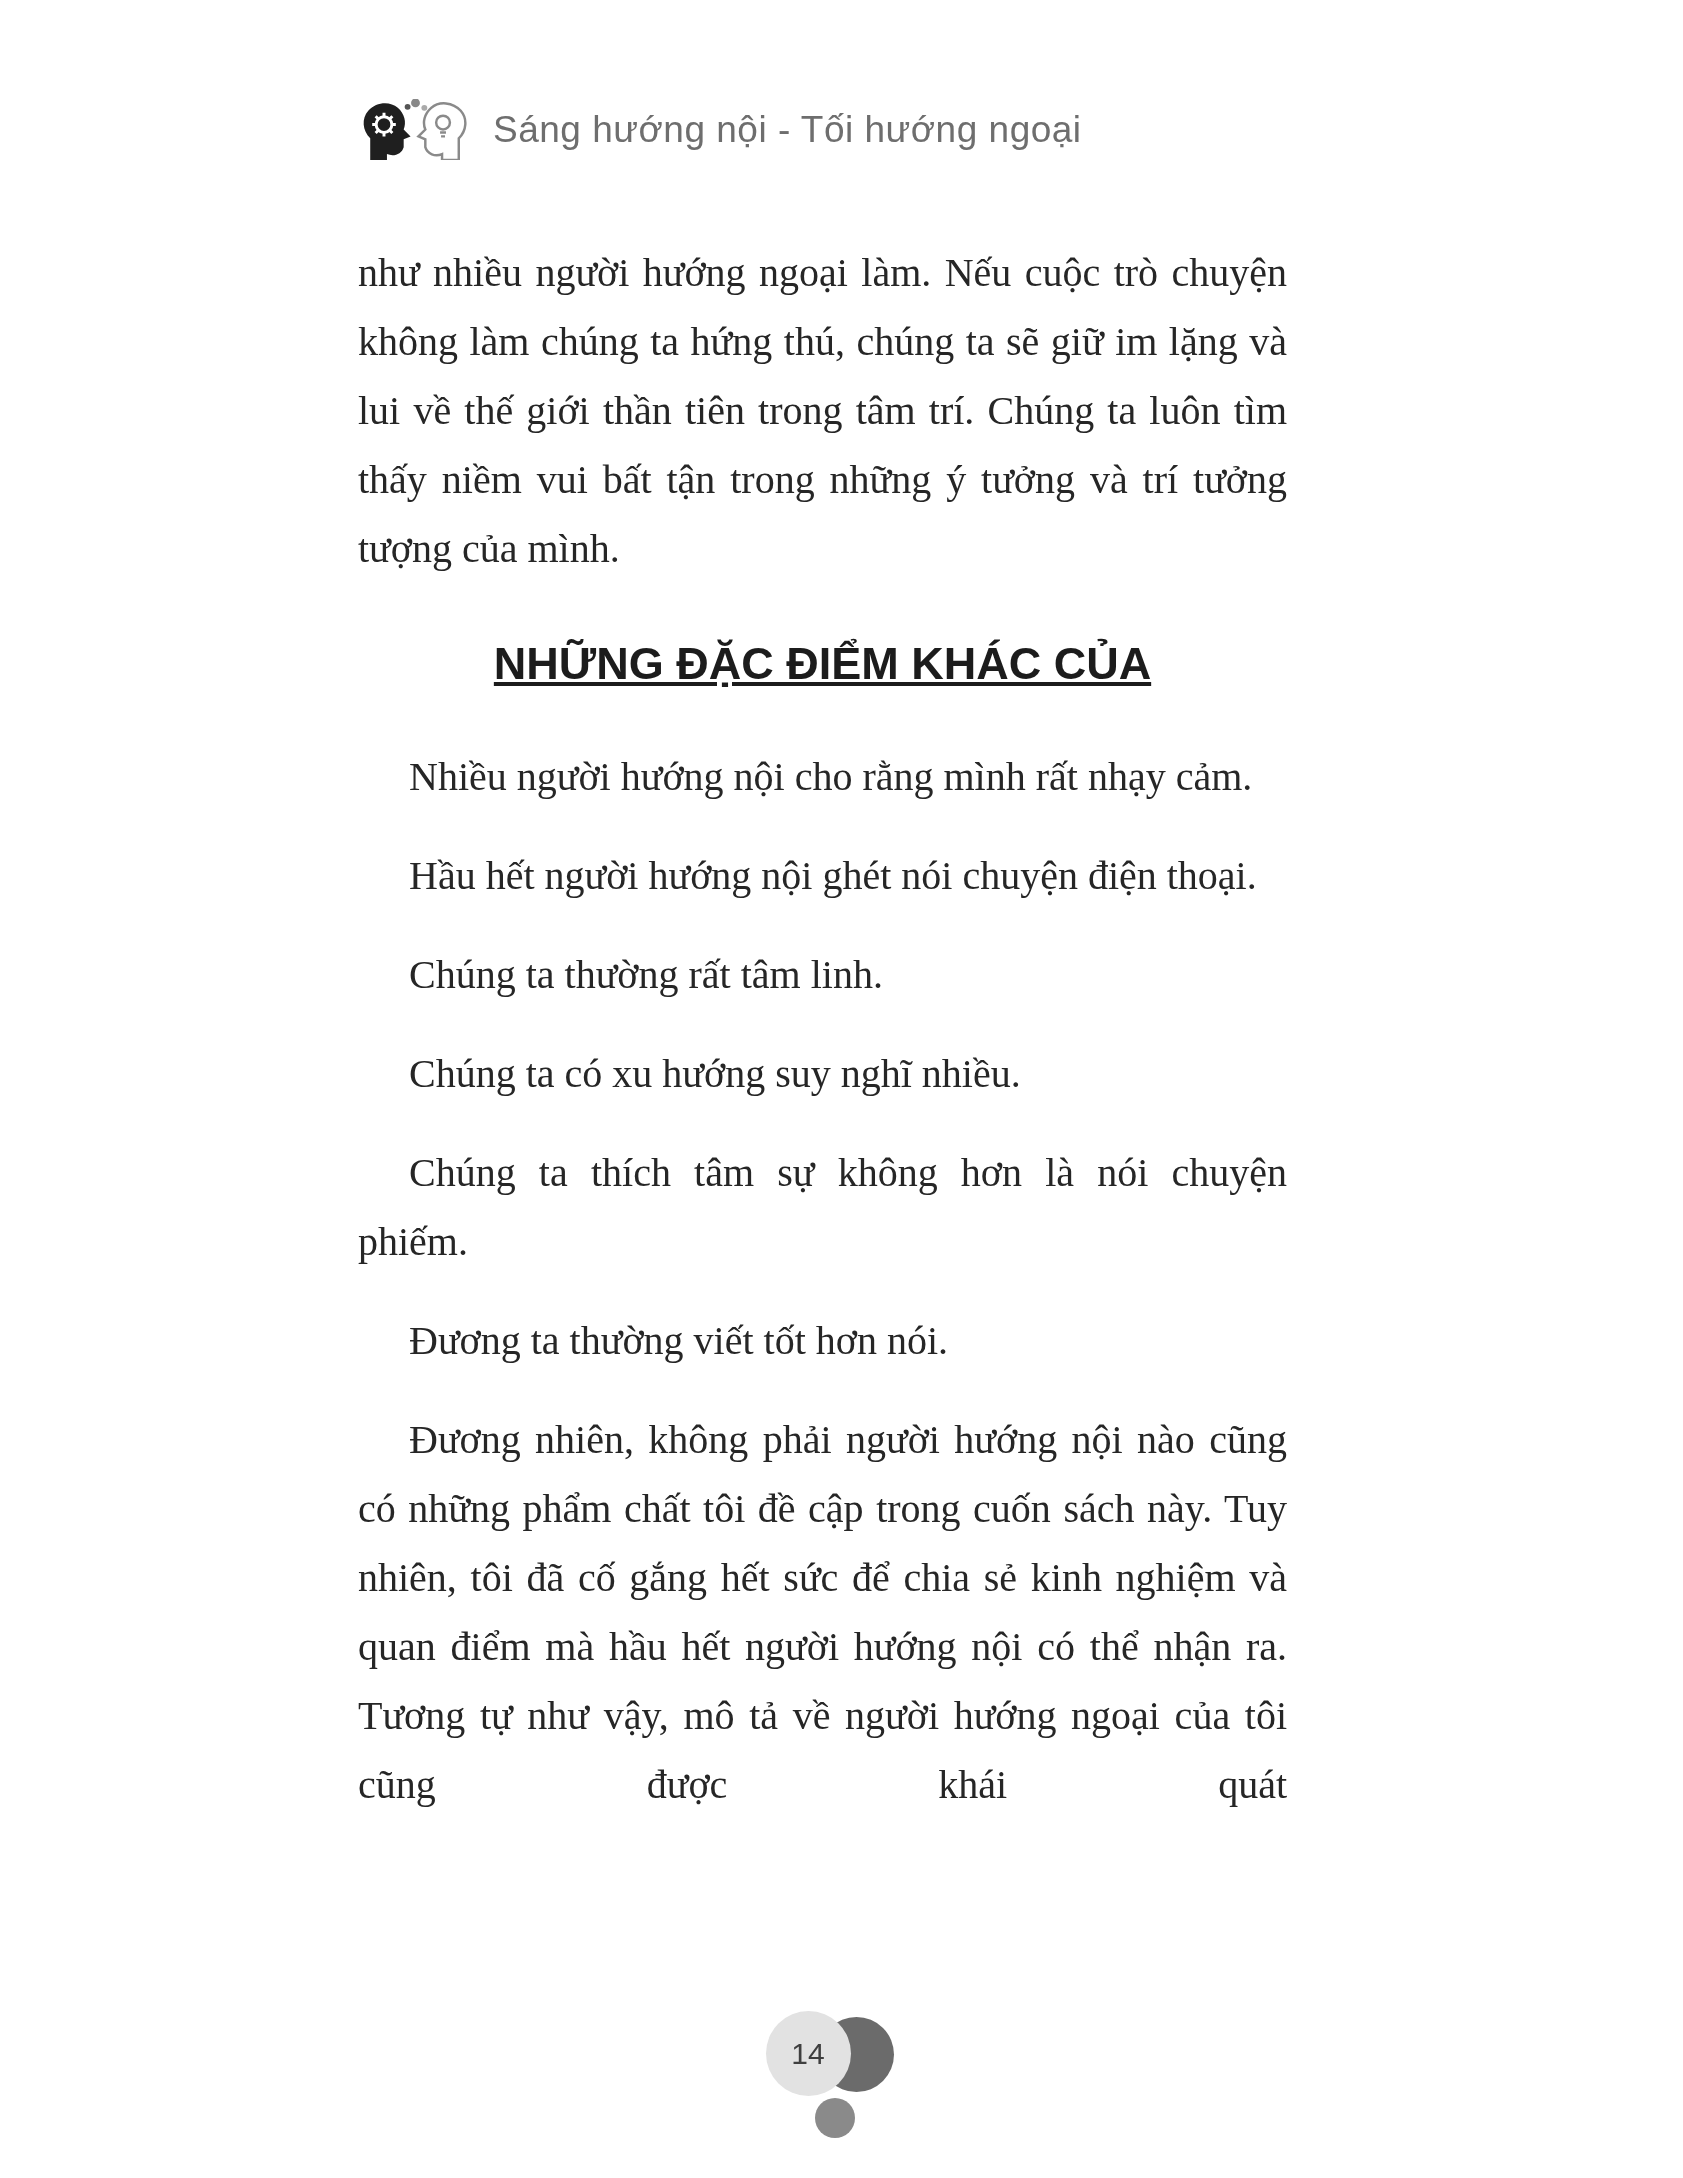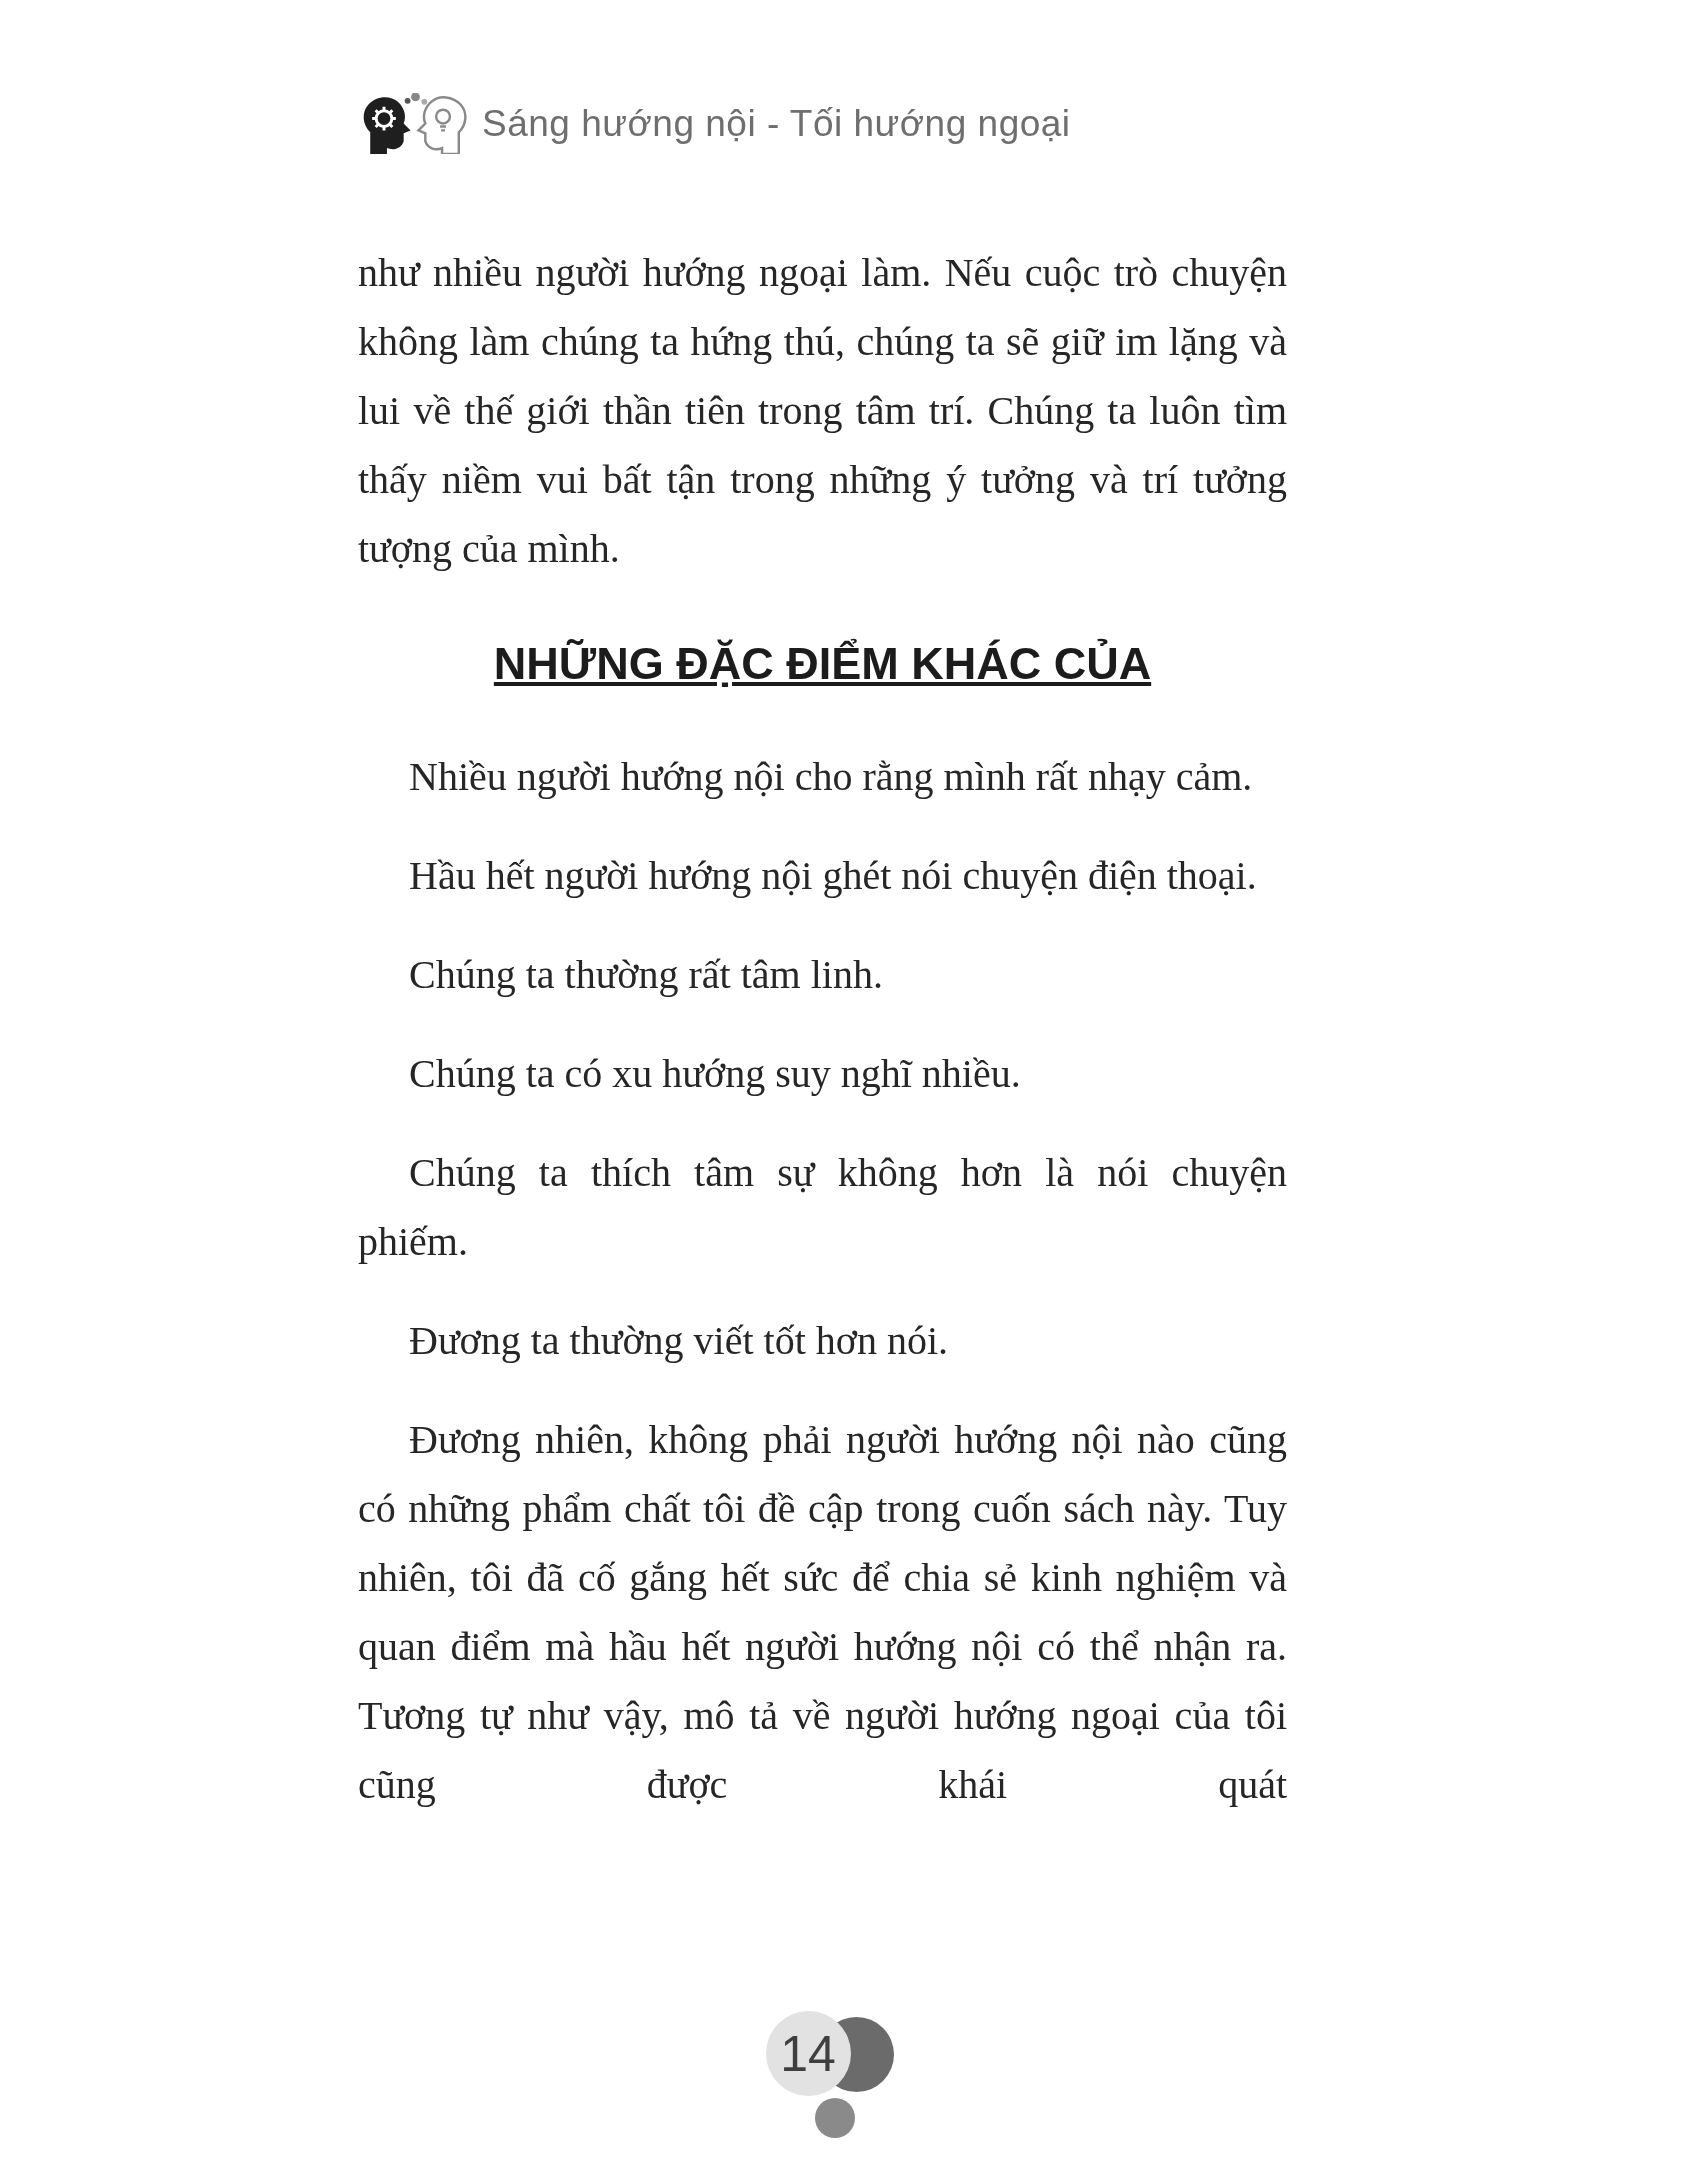--- a/index.html
+++ b/index.html
@@ -9,25 +9,25 @@
     height: 2178px;
     background: #ffffff;
     font-family: "Liberation Serif", "DejaVu Serif", serif;
     color: #262626;
     overflow: hidden;
   }
 
   
   .page-header {
     position: absolute;
-    top: 93px;
+    top: 99px;
     left: 356px;
     display: flex;
     align-items: center;
-    gap: 9px;
+    gap: 20px;
   }
   .header-icon { display: inline-flex; align-items: center; }
   .header-title {
     font-family: "Liberation Sans", "DejaVu Sans", sans-serif;
     font-size: 37px;
     color: #6e6e6e;
     letter-spacing: 0.5px;
     white-space: nowrap;
   }
 
@@ -82,21 +82,21 @@
     left: 8px; top: 0;
     width: 85px; height: 85px;
     background: #e2e2e2;
     border-radius: 50%;
     display: flex;
     align-items: center;
     justify-content: center;
   }
   .page-number {
     font-family: "Liberation Sans", "DejaVu Sans", sans-serif;
-    font-size: 50px;
+    font-size: 30px;
     color: #3f3f3f;
   }
   .circle-small {
     position: absolute;
     left: 57px; top: 87px;
     width: 40px; height: 40px;
     background: #8a8a8a;
     border-radius: 50%;
   }
 </style>

